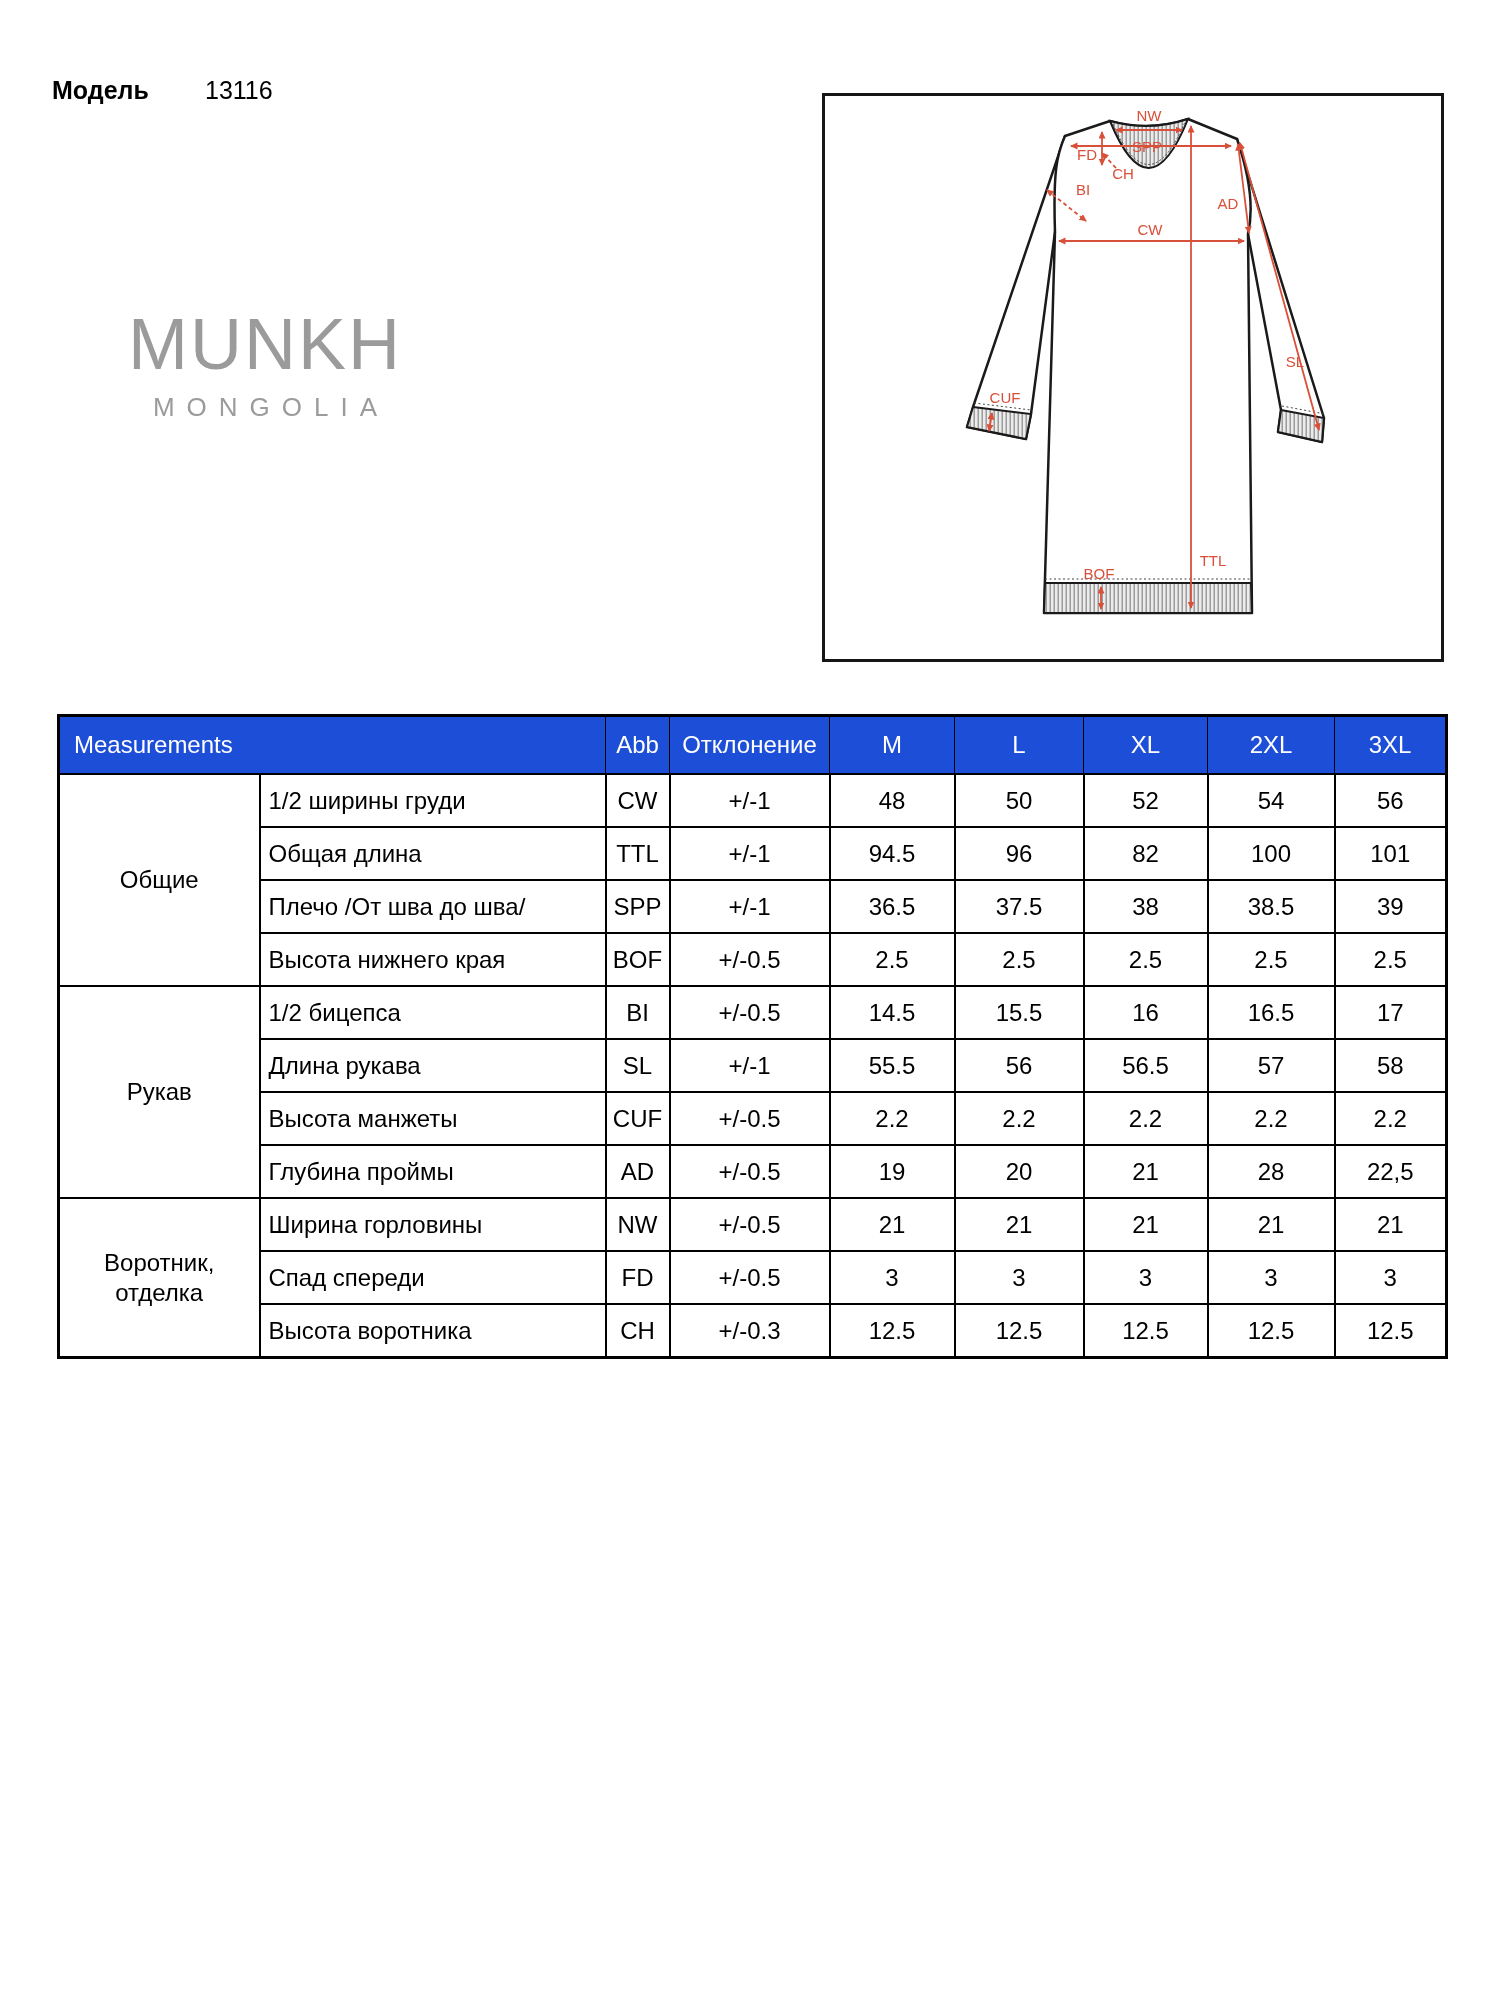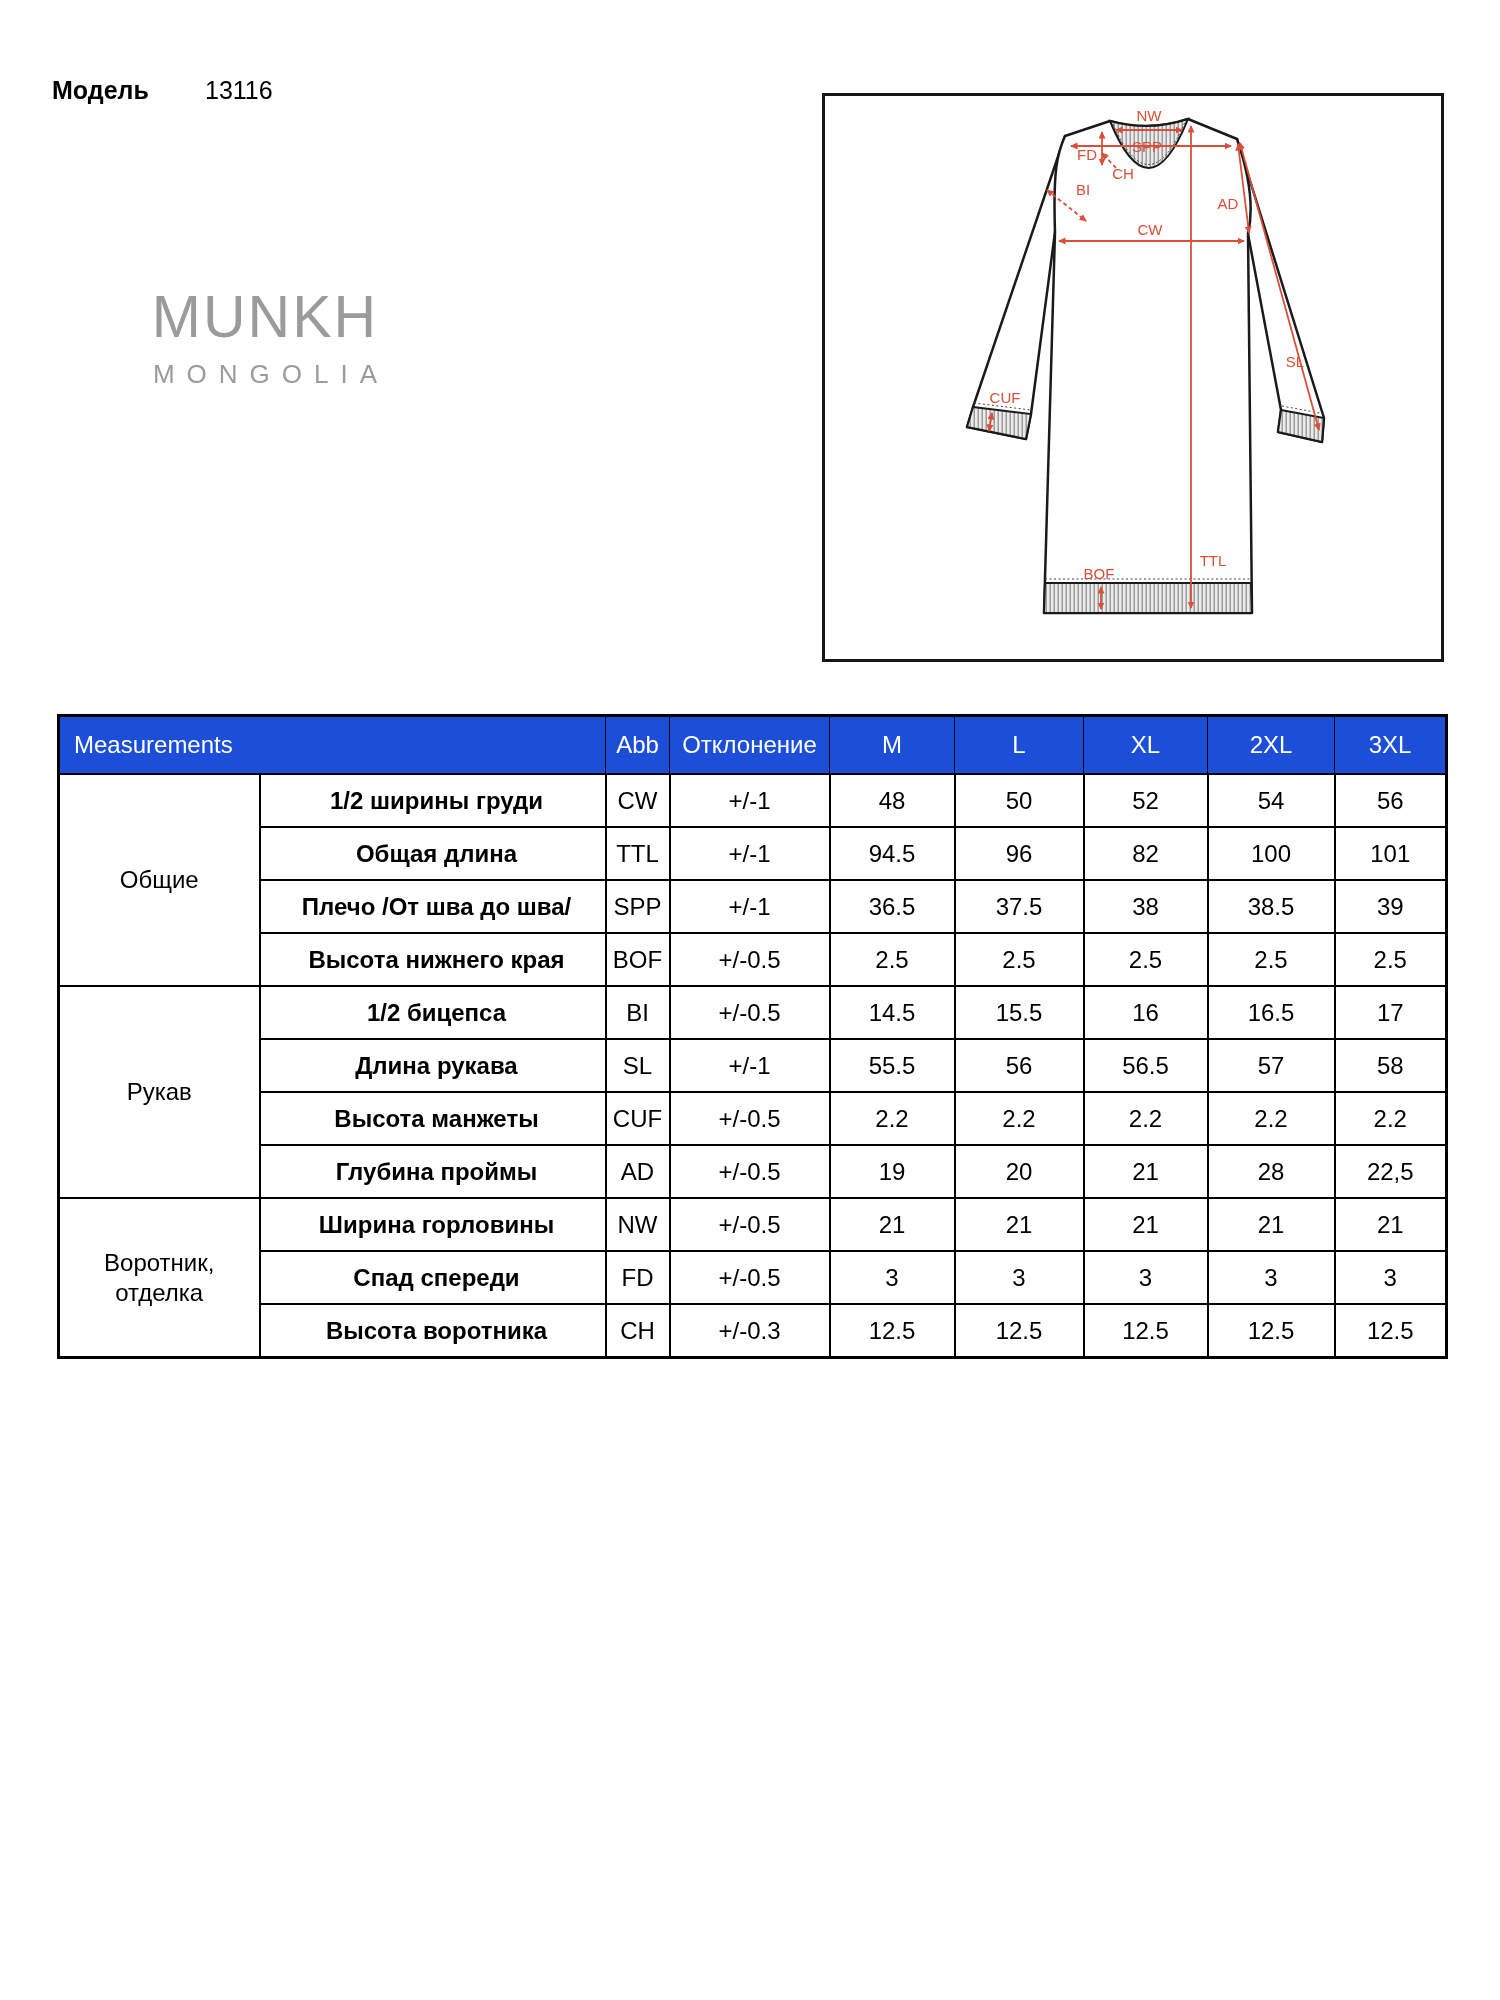--- a/index.html
+++ b/index.html
@@ -5,39 +5,39 @@
   html,body{margin:0;padding:0;background:#fff;}
   .page{position:relative;width:1500px;height:1852px;background:#fff;overflow:hidden;
         font-family:"Liberation Sans", sans-serif;color:#000;}
 
   
   .model-label{position:absolute;left:52px;top:76px;font-size:25px;font-weight:bold;}
   .model-number{position:absolute;left:205px;top:76px;font-size:25px;}
 
   
   .logo{position:absolute;left:95px;top:288px;width:340px;text-align:center;color:#9b9b9b;}
-  .logo-brand{font-size:59px;line-height:1.0;letter-spacing:2px;font-weight:400;}
+  .logo-brand{font-size:72px;line-height:1.0;letter-spacing:2px;font-weight:400;margin-top:20px;}
   .logo-sub{font-size:26px;letter-spacing:12px;margin-top:12px;padding-left:12px;}
 
   
   .diagram-box{position:absolute;left:822px;top:93px;width:616px;height:563px;
                border:3px solid #161616;background:#fff;}
   .diagram-box svg{display:block;width:616px;height:563px;}
   .ann-label{font-family:"Liberation Sans",sans-serif;font-size:15px;}
 
   
   .size-table-wrap{position:absolute;left:57px;top:714px;}
   table.spec{border-collapse:collapse;table-layout:fixed;border:3px solid #000;}
   table.spec th{background:#1d4ed8;color:#fff;font-weight:normal;font-size:24px;
                 height:56px;text-align:center;border:1px solid #000;padding:0;}
   table.spec th.th-measurements{text-align:left;padding-left:14px;}
   table.spec td{border:2px solid #000;height:51px;font-size:24px;text-align:center;
                 padding:0;overflow:hidden;white-space:nowrap;}
   table.spec td.group{font-size:24px;text-align:center;white-space:normal;line-height:1.25;}
-  table.spec td.param{text-align:center;padding-left:8px;font-weight:bold;}
+  table.spec td.param{text-align:left;padding-left:8px;}
 </style>
 </head>
 <body>
 
 <div class="page">
 
   <span class="model-label">Модель</span>
   <span class="model-number">13116</span>
 
   <div class="logo">

